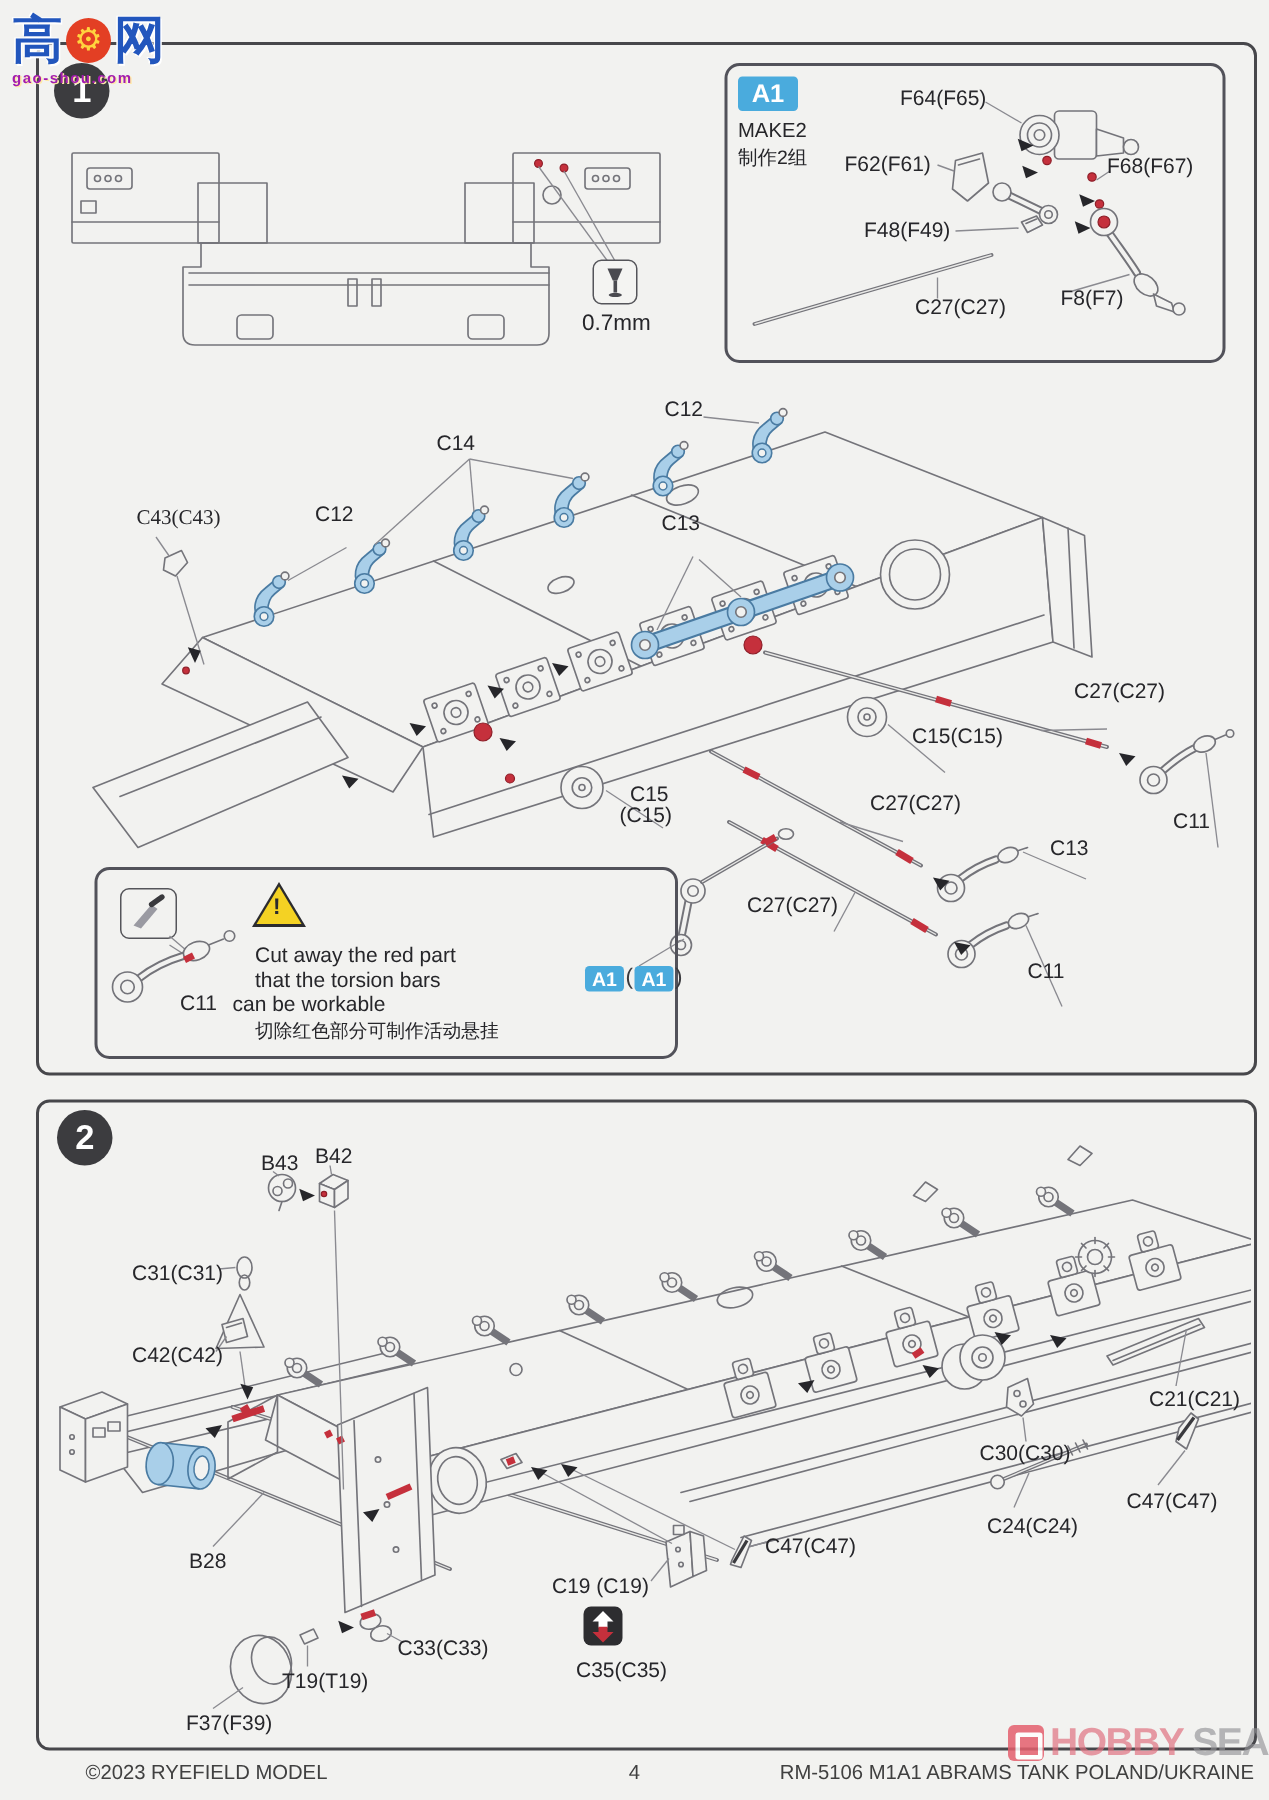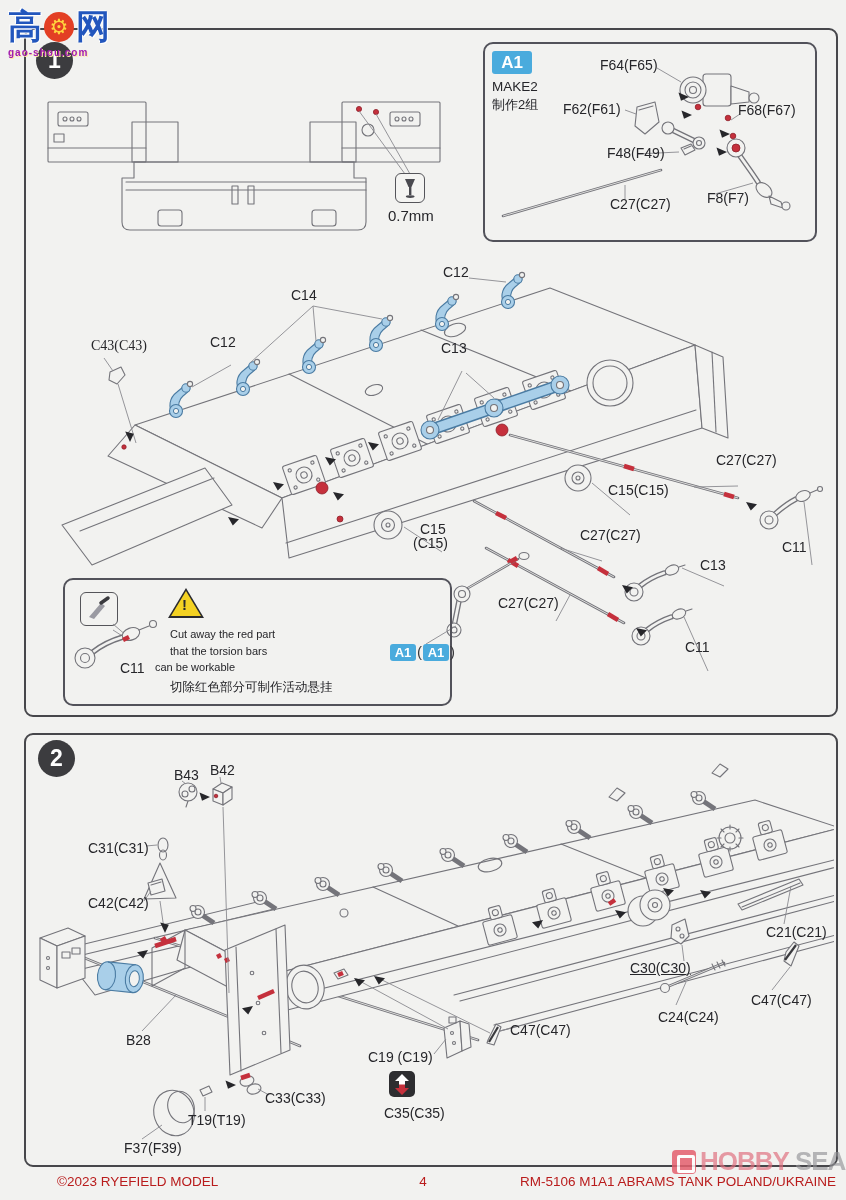--- a/index.html
+++ b/index.html
@@ -24,24 +24,24 @@
   svg .rod{stroke:#74747a;stroke-width:2.6;fill:none;stroke-linecap:round;}
   svg .rodcore{stroke:#e9e9e7;stroke-width:0.9;fill:none;}
   svg .armth{stroke:#74747a;stroke-width:5.5;fill:none;stroke-linecap:round;}
   svg .armcore{stroke:#f2f2f0;stroke-width:2.8;fill:none;stroke-linecap:round;}
   .box{position:absolute;border:2px solid #52525a;border-radius:10px;z-index:3;}
   .warn-tri{position:absolute;width:0;height:0;border-left:18px solid transparent;
             border-right:18px solid transparent;border-bottom:30px solid #2b2b2e;}
   .warn-tri .fill{position:absolute;left:-15px;top:3px;width:0;height:0;border-left:15px solid transparent;
             border-right:15px solid transparent;border-bottom:25px solid #f4d223;}
   .warn-tri .mark{position:absolute;left:-4px;top:8px;font-weight:bold;font-size:15px;color:#2b2b2e;z-index:2;}
-  .wtext{position:absolute;font-size:11px;color:#26262a;white-space:nowrap;}
+  .wtext{position:absolute;font-size:14px;color:#26262a;white-space:nowrap;}
   .c35icon{position:absolute;width:26px;height:26px;background:#2d2d30;border-radius:5px;z-index:3;}
   .drillicon{position:absolute;width:28px;height:28px;border:1.6px solid #55555a;border-radius:6px;background:#f4f4f2;z-index:3;}
-  .footer-text{position:absolute;font-size:13.5px;color:#b91c1c;z-index:6;}
+  .footer-text{position:absolute;font-size:13.5px;color:#404040;z-index:6;}
   .gslogo{position:absolute;left:8px;top:4px;z-index:9;}
   .gslogo .row{display:flex;align-items:center;gap:2px;}
   .gschar{font-size:34px;font-weight:bold;color:#2256bd;text-shadow:1px 1px 0 #fff,-1px -1px 0 #fff;}
   .gsgear{display:inline-block;width:30px;height:30px;border-radius:50%;background:#e33f24;color:#ffd53e;
           font-size:21px;line-height:30px;text-align:center;font-weight:bold;}
   .gssub{font-size:10px;font-weight:bold;color:#a21caf;text-shadow:1px 1px 0 #ffe9a8;margin-top:-3px;letter-spacing:1px;}
   .hslogo{position:absolute;left:672px;top:1146px;display:flex;align-items:center;gap:4px;z-index:8;opacity:0.85;}
   .hsicon{width:24px;height:24px;background:#e4606e;border-radius:4px;position:relative;}
   .hsicon:after{content:"";position:absolute;left:5px;top:5px;width:12px;height:12px;border:3px solid #fff;border-radius:2px;}
   .hsword1{font-size:26px;font-weight:bold;letter-spacing:-1px;color:rgba(224,110,125,0.8);}
@@ -116,21 +116,21 @@
     <use href="#arwR" class="arw" transform="translate(245,90)"></use>
     <use href="#arwR" class="arw" transform="translate(242,108)"></use>
   </svg>
 </div>
 <div class="badge inset-badge" style="left:492px;top:51px;">A1</div>
 <div class="lbl" style="left:492px;top:80px;font-size:13.5px;">MAKE2</div>
 <div class="lbl" style="left:492px;top:98px;font-size:13px;">制作2组</div>
 <div class="lbl" style="left:600px;top:58px;">F64(F65)</div>
 <div class="lbl" style="left:563px;top:102px;">F62(F61)</div>
 <div class="lbl" style="left:738px;top:103px;">F68(F67)</div>
-<div class="lbl" style="left:607px;top:146px;">F48(F49)</div>
+<div class="lbl" style="left:576px;top:146px;">F48(F49)</div>
 <div class="lbl" style="left:610px;top:197px;">C27(C27)</div>
 <div class="lbl" style="left:707px;top:191px;">F8(F7)</div>
 
 <svg class="art" style="left:24px;top:28px;" width="810" height="685" viewBox="0 0 810 685">
   <defs>
     <path id="arwUL" d="M0 0 L11 2.2 L4.8 8.6 Z"></path>
     <path id="arwUR" d="M0 0 L-11 2.2 L-4.8 8.6 Z"></path>
     <path id="arwR" d="M0 0 L-10.5 -4.5 L-8 3.8 Z"></path>
     <path id="arwD" d="M0 0 L-4.8 -10.5 L3.8 -8.2 Z"></path>
     <g id="swingarm">
@@ -612,21 +612,21 @@
   <use href="#arwUL" class="arw" transform="translate(350,243)"></use>
   <use href="#arwR" class="arw" transform="translate(212,352)"></use>
 </svg>
 
 <div class="lbl" style="left:174px;top:768px;">B43</div>
 <div class="lbl" style="left:210px;top:763px;">B42</div>
 <div class="lbl" style="left:88px;top:841px;">C31(C31)</div>
 <div class="lbl" style="left:88px;top:896px;">C42(C42)</div>
 <div class="lbl" style="left:126px;top:1033px;">B28</div>
 <div class="lbl" style="left:766px;top:925px;">C21(C21)</div>
-<div class="lbl" style="left:630px;top:961px;text-decoration:underline;">C30(C30)</div>
+<div class="lbl" style="left:653px;top:961px;">C30(C30)</div>
 <div class="lbl" style="left:751px;top:993px;">C47(C47)</div>
 <div class="lbl" style="left:658px;top:1010px;">C24(C24)</div>
 <div class="lbl" style="left:510px;top:1023px;">C47(C47)</div>
 <div class="lbl" style="left:368px;top:1050px;">C19 (C19)</div>
 <div class="lbl" style="left:368px;top:1106px;margin-left:16px;">C35(C35)</div>
 <div class="lbl" style="left:265px;top:1091px;">C33(C33)</div>
 <div class="lbl" style="left:188px;top:1113px;">T19(T19)</div>
 <div class="lbl" style="left:124px;top:1141px;">F37(F39)</div>
 
 <div class="c35icon" style="left:389px;top:1071px;">

